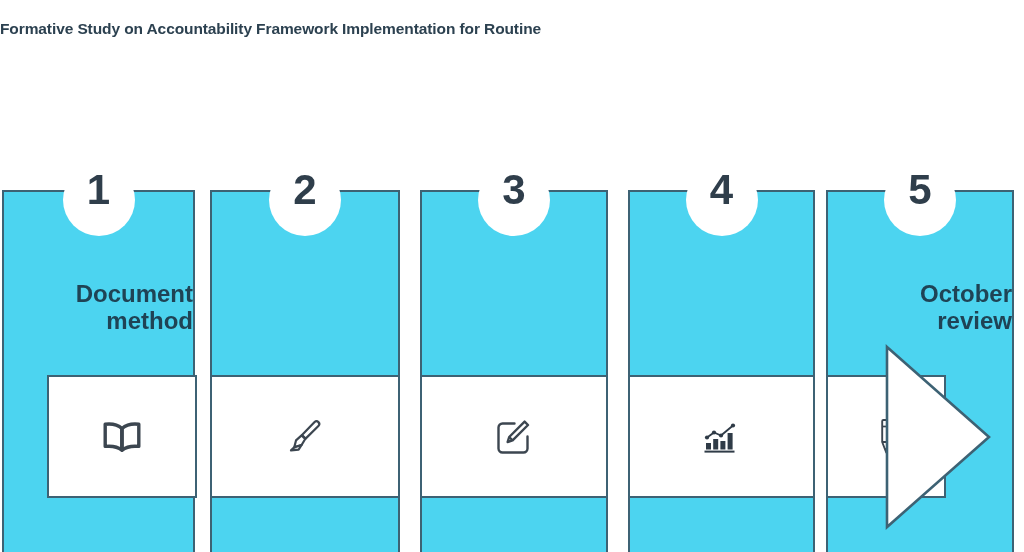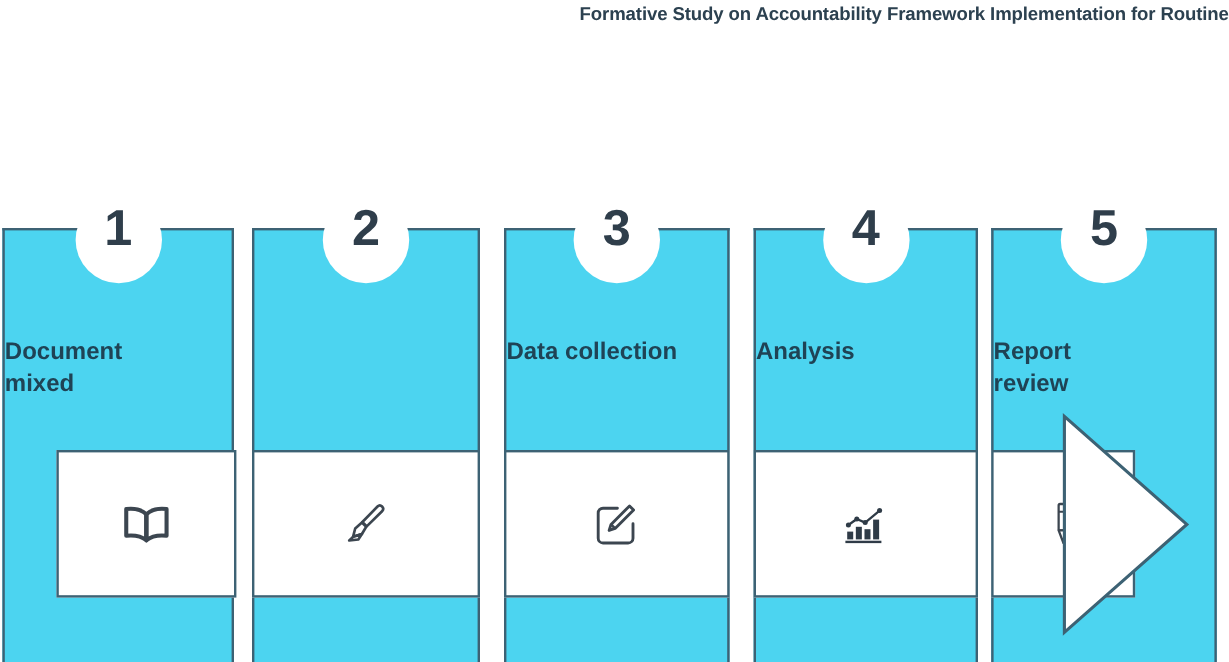--- a/index.html
+++ b/index.html
@@ -12,23 +12,23 @@
     height: 552px;
     overflow: hidden;
     font-family: "Liberation Sans", sans-serif;
     position: relative;
   }
 
   
   #title-block {
     position: absolute;
     left: 0;
-    top: 0;
+    top: 16px;
     width: 1024px;
-    text-align: right;
+    text-align: left;
   }
   #title-block .title-line {
     display: block;
     font-size: 15.5px;
     font-weight: bold;
     color: #2c4150;
     line-height: 25px;
     letter-spacing: -0.1px;
   }
 
@@ -75,22 +75,22 @@
     font-weight: bold;
     color: #2f3e4b;
   }
 
   
   .step-label {
     position: absolute;
     left: 0;
     top: 88px;
     width: 100%;
-    text-align: left;
-    font-size: 20px;
+    text-align: right;
+    font-size: 24px;
     font-weight: bold;
     color: #1f4355;
     line-height: 27px;
     z-index: 3;
   }
 
   
   .icon-band {
     position: absolute;
     background: #ffffff;
@@ -130,21 +130,21 @@
 </div>
 
 <div id="flow">
 
   <div class="step-card" id="card-1" style="left:2px; width:193px;">
     <div class="num-circle">
       <span class="num-text">1</span>
     </div>
     <div class="step-label">
       <span>Document</span><br>
-      <span>mixed</span>
+      <span>method</span>
     </div>
     <div class="icon-band" style="left:43px; width:150px;">
       <div class="glyph">
         <svg width="42" height="32" viewBox="0 0 42 32" aria-hidden="true">
           <path d="M21 7.5 C16.5 3.4 10.8 2.4 4.2 3.2 L4.2 25.4 C10.8 24.7 16.6 25.6 21 29.2 L21 7.5 Z" fill="#ffffff" stroke="#3c4650" stroke-width="3.4" stroke-linejoin="round"></path>
           <path d="M21 7.5 C25.5 3.4 31.2 2.4 37.8 3.2 L37.8 25.4 C31.2 24.7 25.4 25.6 21 29.2 L21 7.5 Z" fill="#ffffff" stroke="#3c4650" stroke-width="3.4" stroke-linejoin="round"></path>
           <rect x="19.3" y="7" width="3.4" height="22" fill="#3c4650"></rect>
         </svg>
       </div>
     </div>
@@ -163,40 +163,36 @@
         </svg>
       </div>
     </div>
   </div>
 
   <div class="step-card" id="card-3" style="left:420px; width:188px;">
     <div class="num-circle">
       <span class="num-text">3</span>
     </div>
     <div class="step-label">
-      <span>Data collection</span><br>
+      <br>
     </div>
     <div class="icon-band" style="left:-2px; width:188px;">
       <div class="glyph">
         <svg width="40" height="40" viewBox="0 0 40 40" aria-hidden="true">
           <path d="M33.5 19.5 L33.5 31.5 A4 4 0 0 1 29.5 35.5 L8.5 35.5 A4 4 0 0 1 4.5 31.5 L4.5 10.5 A4 4 0 0 1 8.5 6.5 L20.5 6.5" fill="none" stroke="#3c4650" stroke-width="2.4" stroke-linecap="round" stroke-linejoin="round"></path>
           <path d="M30.6 4.6 L34.0 8.0 L18.6 23.4 L13.6 25.0 L15.2 20.0 Z" fill="#ffffff" stroke="#3c4650" stroke-width="2.4" stroke-linejoin="round"></path>
           <line x1="15.2" y1="20.0" x2="18.6" y2="23.4" stroke="#3c4650" stroke-width="2.2"></line>
         </svg>
       </div>
     </div>
   </div>
 
   <div class="step-card" id="card-4" style="left:628px; width:187px;">
     <div class="num-circle">
       <span class="num-text">4</span>
-    </div>
-    <div class="step-label">
-      <span>Analysis</span><br>
-      <span></span>
     </div>
     <div class="icon-band" style="left:-2px; width:187px;">
       <div class="glyph">
         <svg width="38" height="34" viewBox="0 0 38 34" aria-hidden="true">
           <polyline points="4,17.5 11,12.5 18,15.5 30,5.5" fill="none" stroke="#2f3b47" stroke-width="1.9" stroke-linecap="round" stroke-linejoin="round"></polyline>
           <circle cx="4" cy="17.5" r="2.1" fill="#2f3b47"></circle>
           <circle cx="11" cy="12.5" r="2.1" fill="#2f3b47"></circle>
           <circle cx="18" cy="15.5" r="2.1" fill="#2f3b47"></circle>
           <circle cx="30" cy="5.5" r="2.1" fill="#2f3b47"></circle>
           <rect x="3.0" y="23.0" width="5.0" height="6.5" fill="#2f3b47"></rect>
@@ -207,21 +203,21 @@
         </svg>
       </div>
     </div>
   </div>
 
   <div class="step-card" id="card-5" style="left:826px; width:188px;">
     <div class="num-circle">
       <span class="num-text">5</span>
     </div>
     <div class="step-label">
-      <span>Report</span><br>
+      <span>October</span><br>
       <span>review</span>
     </div>
     <div class="icon-band" style="left:-2px; width:120px;">
       <div class="glyph">
         <svg width="20" height="42" viewBox="0 0 20 42" aria-hidden="true">
           <rect x="6.2" y="4.0" width="8.0" height="22.0" rx="1.2" fill="#ffffff" stroke="#3c4650" stroke-width="1.9"></rect>
           <line x1="6.2" y1="10.5" x2="14.2" y2="10.5" stroke="#3c4650" stroke-width="1.7"></line>
           <path d="M6.2 26.0 L14.2 26.0 L10.2 36.5 Z" fill="#ffffff" stroke="#3c4650" stroke-width="1.9" stroke-linejoin="round"></path>
           <path d="M8.6 32.3 L11.8 32.3 L10.2 36.5 Z" fill="#3c4650"></path>
         </svg>

